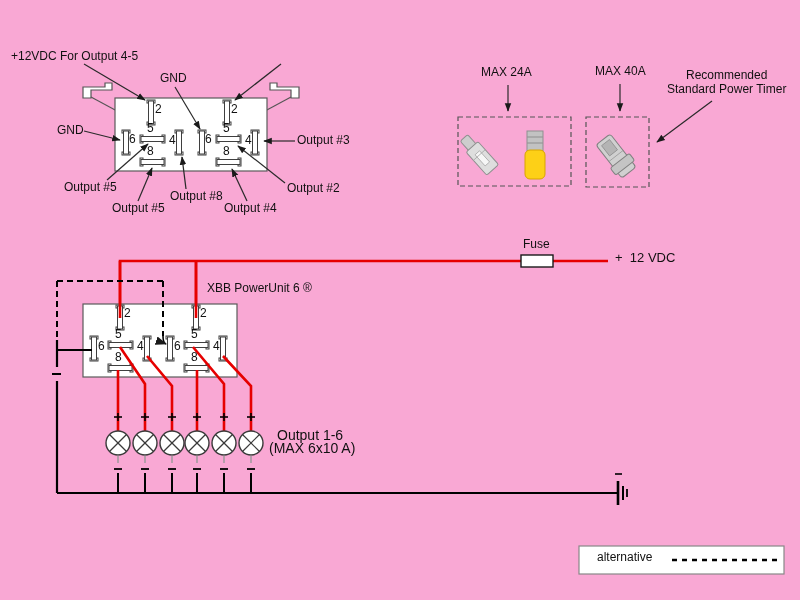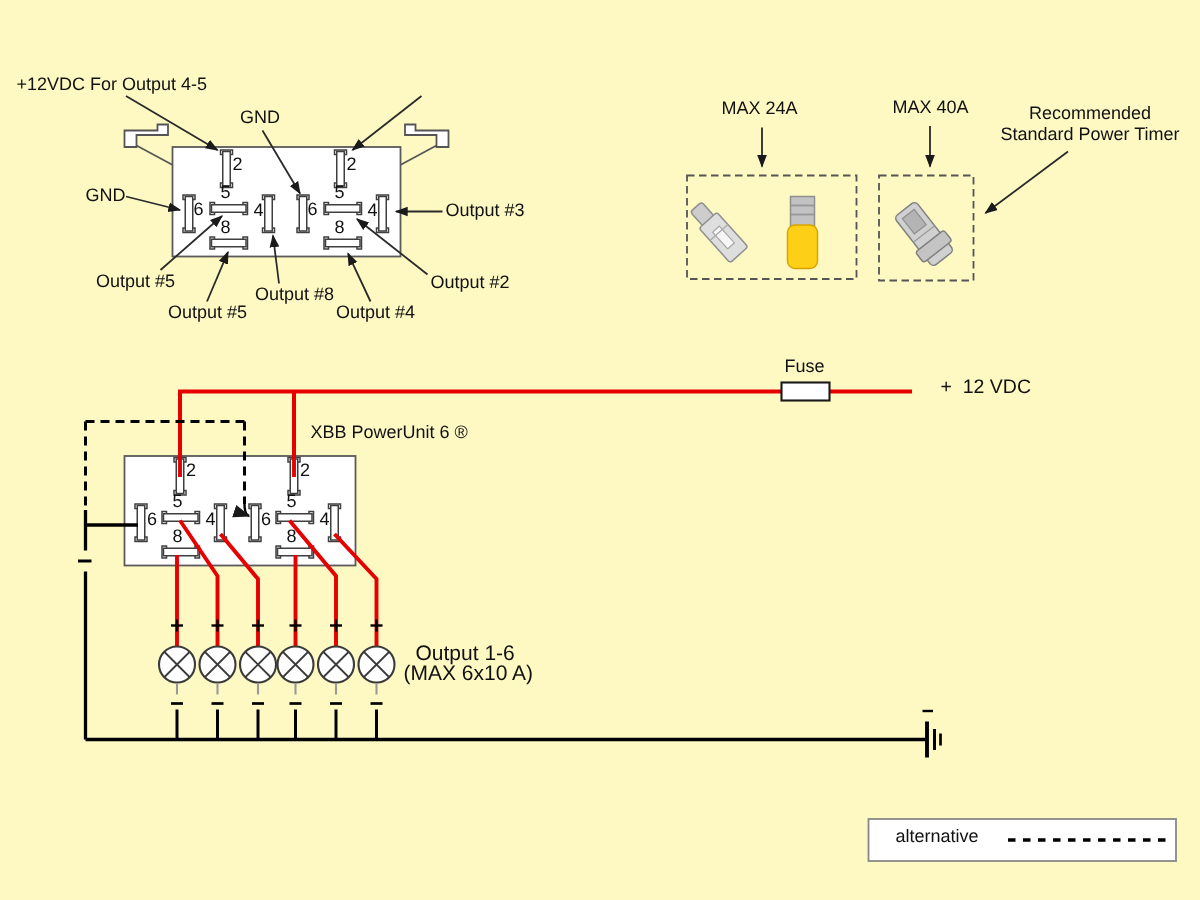--- a/index.html
+++ b/index.html
@@ -1,22 +1,22 @@
 <!DOCTYPE html>
 <html><head>
 <meta charset="utf-8">
 <style>
   html,body{margin:0;padding:0;background:#fff;}
-  .stage{position:relative;width:800px;height:600px;background:#fef9c3;overflow:hidden;
+  .stage{position:relative;width:800px;height:600px;background:#f9a8d4;overflow:hidden;
          font-family:"Liberation Sans",sans-serif;}
   svg{position:absolute;left:0;top:0;}
   .lbl{position:absolute;font-size:12px;line-height:13px;color:#111;white-space:pre;z-index:2;}
   .pin{position:absolute;font-size:12px;line-height:12px;color:#111;white-space:pre;z-index:2;}
   .small{font-size:14px;line-height:12px;}
-  .supply{font-size:13px;line-height:14px;margin-left:12px;}
+  .supply{font-size:13px;line-height:14px;}
 </style>
 </head>
 <body>
 
 <div class="stage">
 
 <svg width="800" height="600" viewBox="0 0 800 600">
   <defs>
     <marker id="arr" markerWidth="8" markerHeight="7" refX="6.5" refY="3.5" orient="auto">
       <path d="M0,0.8 L7.2,3.5 L0,6.2 Z" fill="#1a1a1a"></path>

